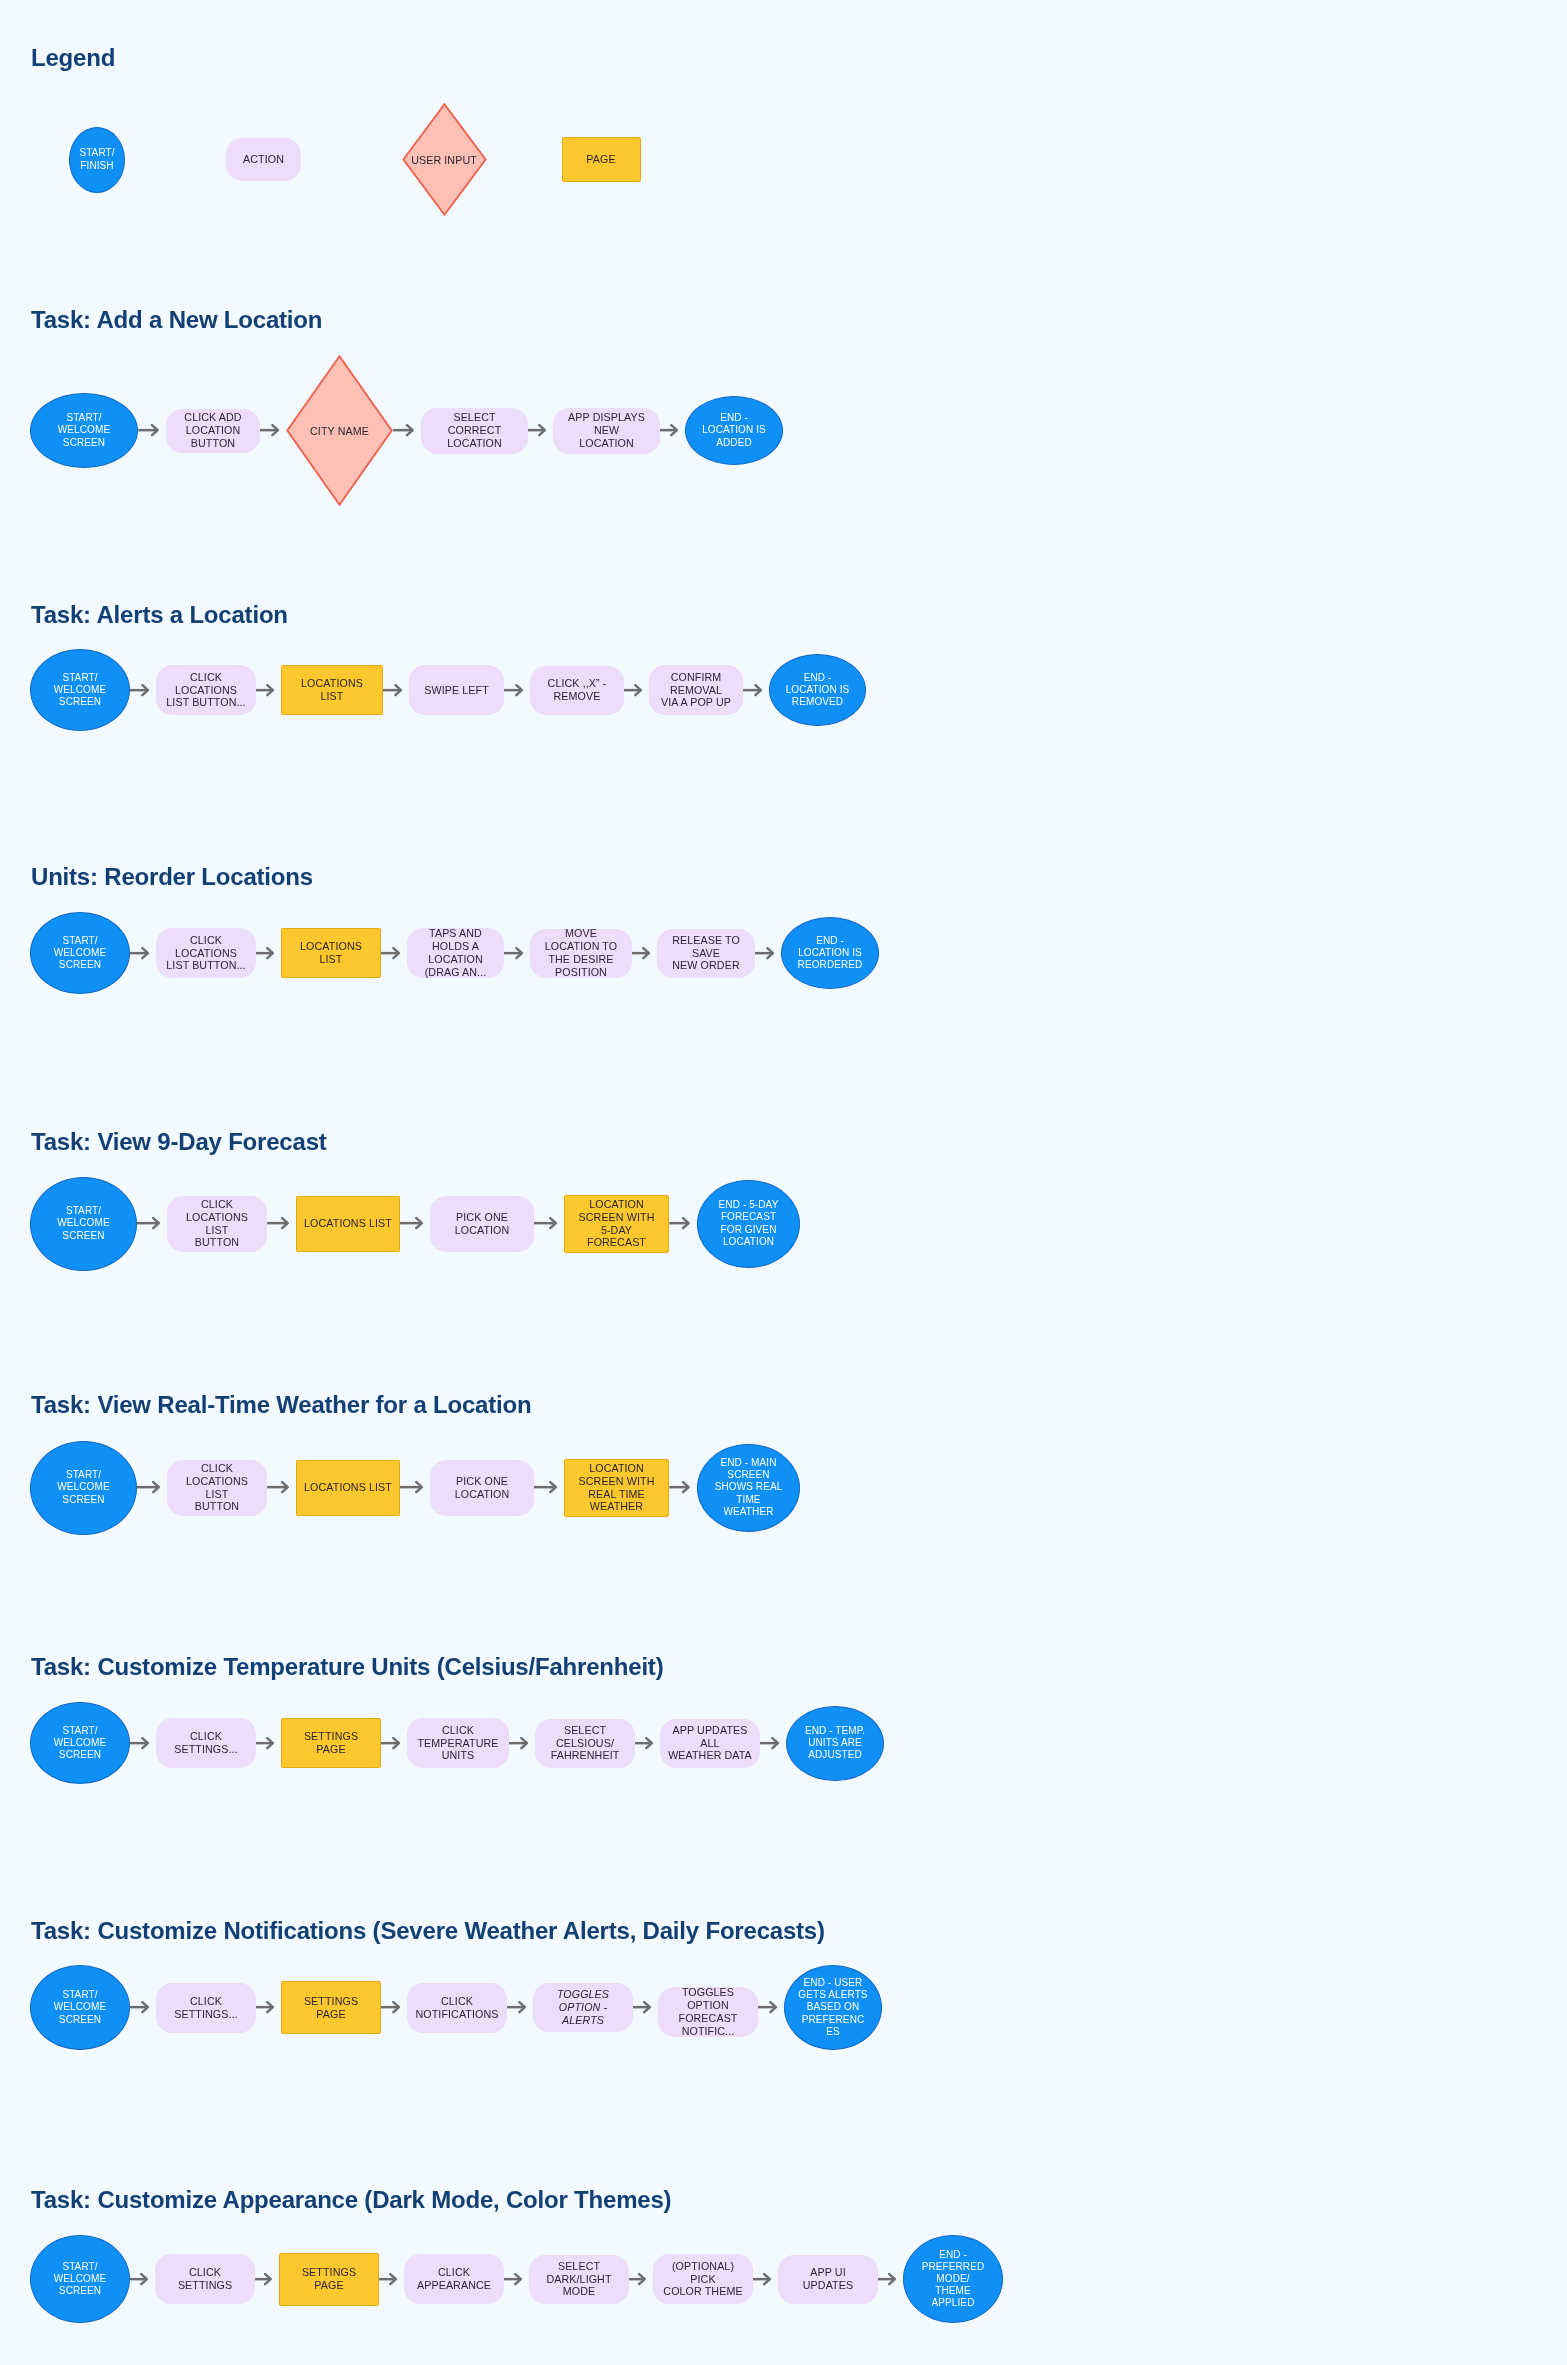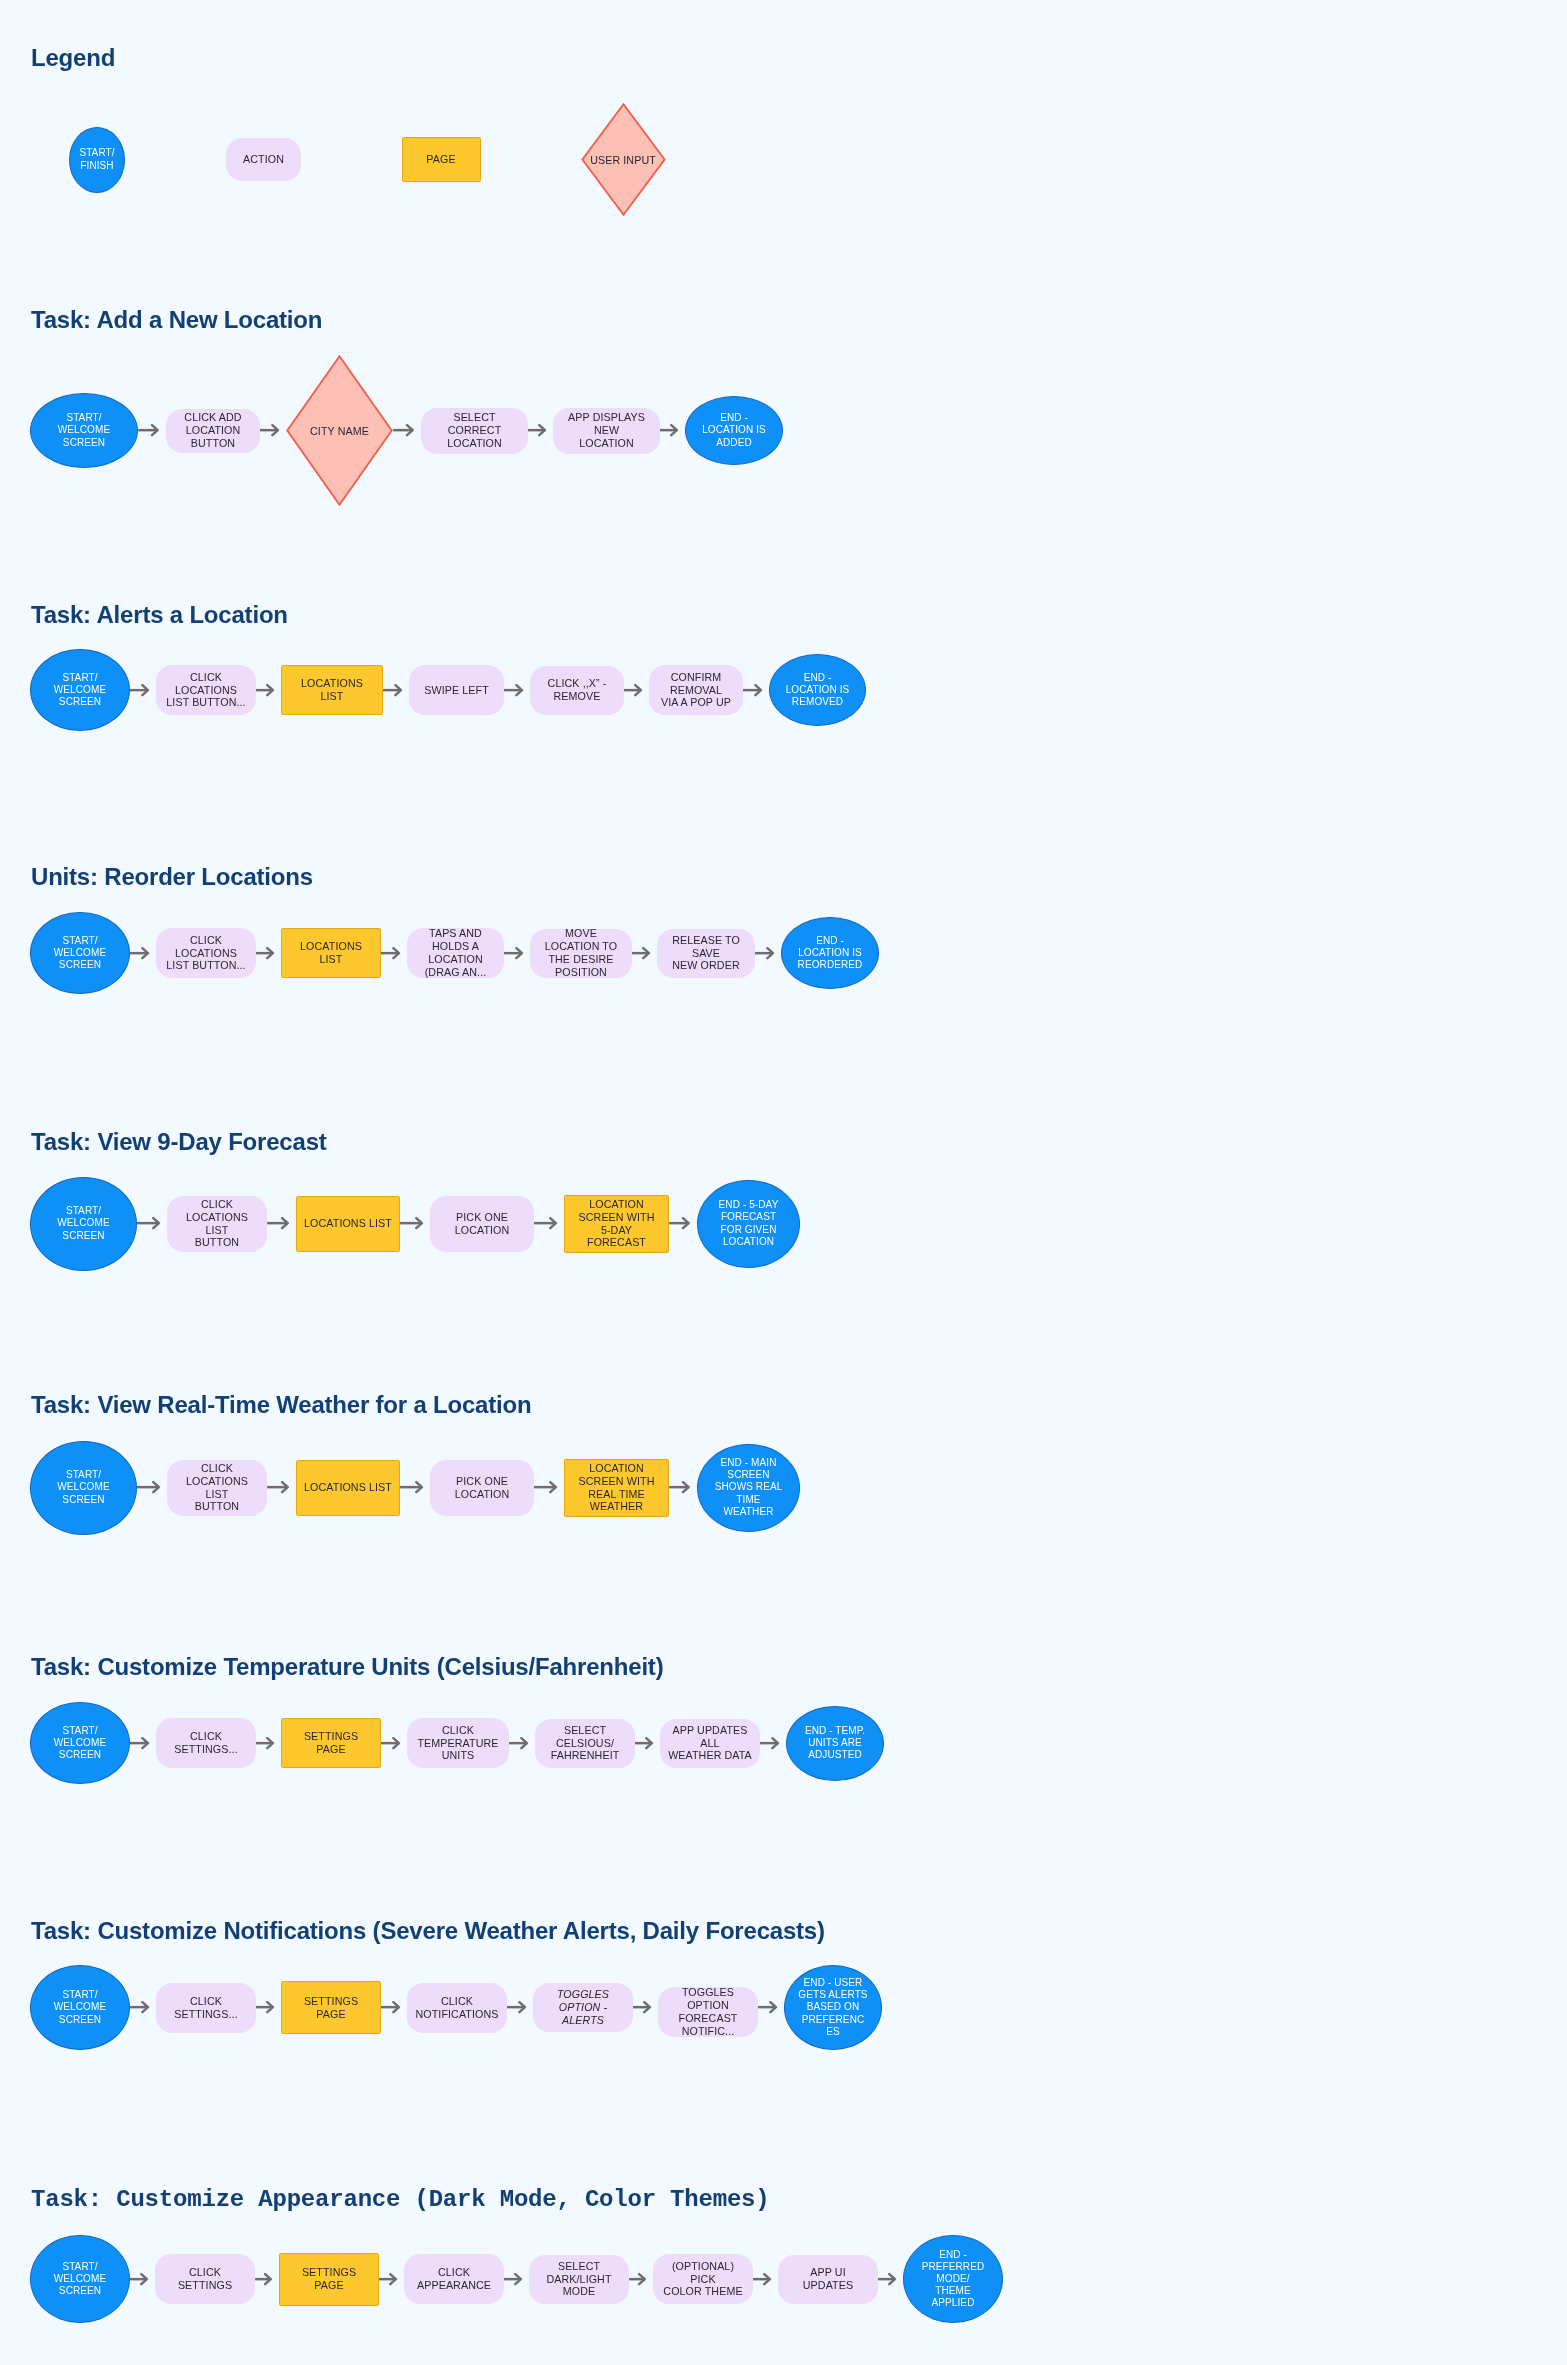--- a/index.html
+++ b/index.html
@@ -122,33 +122,33 @@
           <div class="node terminal" style="width:56px;height:66px;">
             <span class="label">START/
 FINISH</span>
           </div>
         </div>
         <div class="legend-item" style="margin-right:25px;display:flex;align-items:center;justify-content:center;width:151px;height:119px;">
           <div class="node action" style="width:75px;height:43px;">
             <span class="label">ACTION</span>
           </div>
         </div>
-        <div class="legend-item" style="margin-right:25px;display:flex;align-items:center;justify-content:center;width:154px;height:119px;">
-          <div class="node page-node" style="width:79px;height:45px;">
-            <span class="label">PAGE</span>
-          </div>
-        </div>
         <div class="legend-item" style="margin-right:0px;display:flex;align-items:center;justify-content:center;width:160px;height:119px;">
           <div class="node input-node" style="width:85px;height:113px;">
             <svg class="diamond-bg" width="85" height="113" viewBox="0 0 135 180">
               <polygon points="67.5,2 133,90 67.5,178 2,90" fill="#fcc0b5" stroke="#f0604d" stroke-width="3"></polygon>
             </svg>
             <span class="label">USER INPUT</span>
           </div>
         </div>
+        <div class="legend-item" style="margin-right:25px;display:flex;align-items:center;justify-content:center;width:154px;height:119px;">
+          <div class="node page-node" style="width:79px;height:45px;">
+            <span class="label">PAGE</span>
+          </div>
+        </div>
       </div>
       <div class="section-title" style="top:306px;">Task: Add a New Location</div>
       <div class="flow-row" style="top:349px;left:30px;height:163px;">
         <div class="node terminal" style="width:108px;height:75px;">
           <span class="label">START/
 WELCOME
 SCREEN</span>
         </div>
         <div style="width:28px;display:flex;align-items:center;justify-content:center;">
           <svg class="arrow" width="28" height="16.3" viewBox="0 0 44 26">
@@ -586,21 +586,21 @@
           </svg>
         </div>
         <div class="node terminal" style="width:98px;height:85px;">
           <span class="label">END - USER
 GETS ALERTS
 BASED ON
 PREFERENC
 ES</span>
         </div>
       </div>
-      <div class="section-title" style="top:2186px;font-family:Liberation Mono, monospace;">Task: Customize Appearance (Dark Mode, Color Themes)</div>
+      <div class="section-title" style="top:2186px;">Task: Customize Appearance (Dark Mode, Color Themes)</div>
       <div class="flow-row" style="top:2229px;left:30px;height:100px;">
         <div class="node terminal" style="width:100px;height:88px;">
           <span class="label">START/
 WELCOME
 SCREEN</span>
         </div>
         <div style="width:25px;display:flex;align-items:center;justify-content:center;">
           <svg class="arrow" width="25" height="16.3" viewBox="0 0 40 26">
             <line x1="0" y1="13" x2="27" y2="13" stroke="#6d6d6d" stroke-width="4"></line>
             <polyline points="18,5 27,13 18,21" fill="none" stroke="#6d6d6d" stroke-width="4" stroke-linecap="round" stroke-linejoin="round"></polyline>

